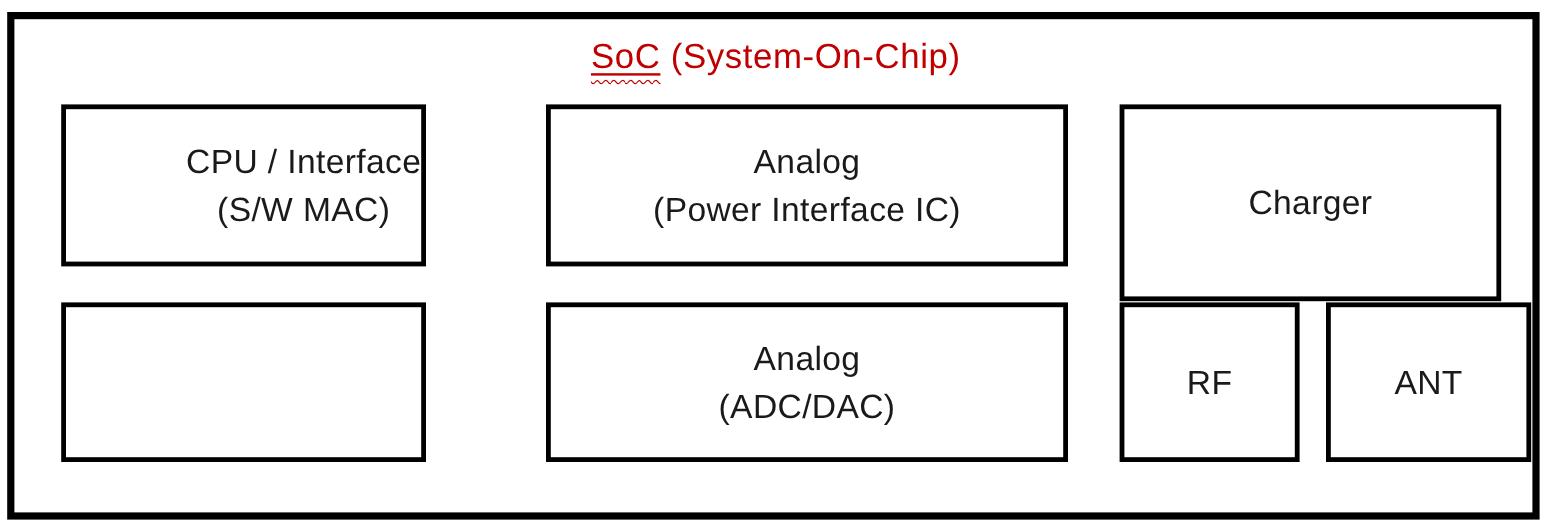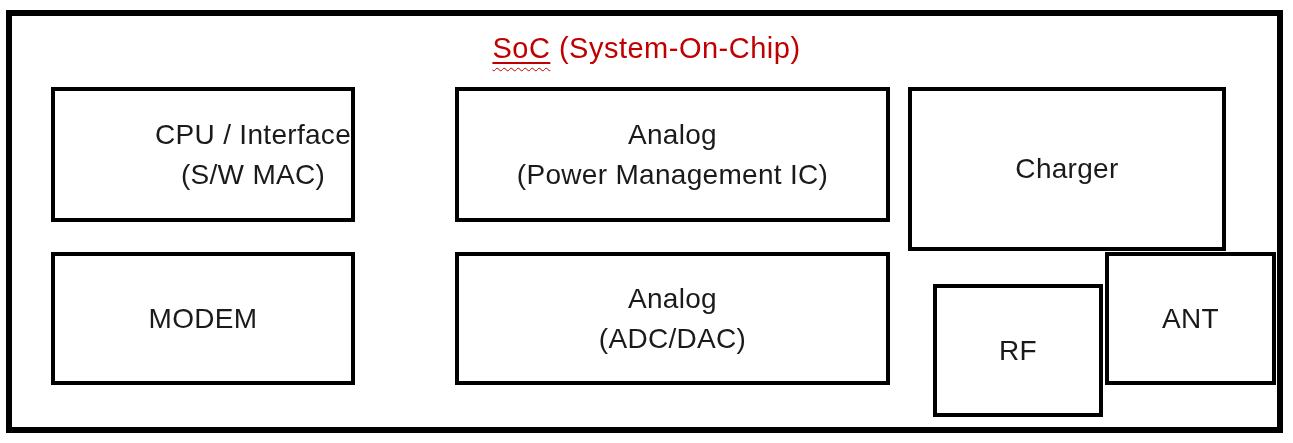--- a/index.html
+++ b/index.html
@@ -60,24 +60,24 @@
     color: #1a1a1a;
     font-size: 28px;
     line-height: 1.4;
     letter-spacing: 0.3px;
   }
   .block .line { display: block; }
 
   
   .b-cpu     { left: 51px;   top: 87px;  width: 304px; height: 135px; justify-content: flex-end; }
   .b-pmic    { left: 455px;  top: 87px;  width: 435px; height: 135px; }
-  .b-charger { left: 908px;  top: 87px;  width: 318px; height: 164px; }
+  .b-charger { left: 933px;  top: 87px;  width: 318px; height: 164px; }
   .b-modem   { left: 51px;   top: 252px; width: 304px; height: 133px; }
   .b-adcdac  { left: 455px;  top: 252px; width: 435px; height: 133px; }
-  .b-rf      { left: 933px;  top: 252px; width: 170px; height: 133px; margin-top: 32px; }
+  .b-rf      { left: 933px;  top: 252px; width: 150px; height: 133px; }
   .b-ant     { left: 1105px; top: 252px; width: 171px; height: 133px; }
 </style>
 </head>
 <body>
 
 <div class="canvas">
 
   <div class="outer-frame"></div>
 
   <div class="diagram-title">
@@ -87,33 +87,32 @@
   <div class="block b-cpu">
     <div>
       <span class="line">CPU / Interface</span>
       <span class="line">(S/W MAC)</span>
     </div>
   </div>
 
   <div class="block b-pmic">
     <div>
       <span class="line">Analog</span>
-      <span class="line">(Power Management IC)</span>
+      <span class="line">(Power Interface IC)</span>
     </div>
   </div>
 
   <div class="block b-charger">
     <div>
       <span class="line">Charger</span>
     </div>
   </div>
 
   <div class="block b-modem">
     <div>
-      <span class="line">MODEM</span>
     </div>
   </div>
 
   <div class="block b-adcdac">
     <div>
       <span class="line">Analog</span>
       <span class="line">(ADC/DAC)</span>
     </div>
   </div>
 

